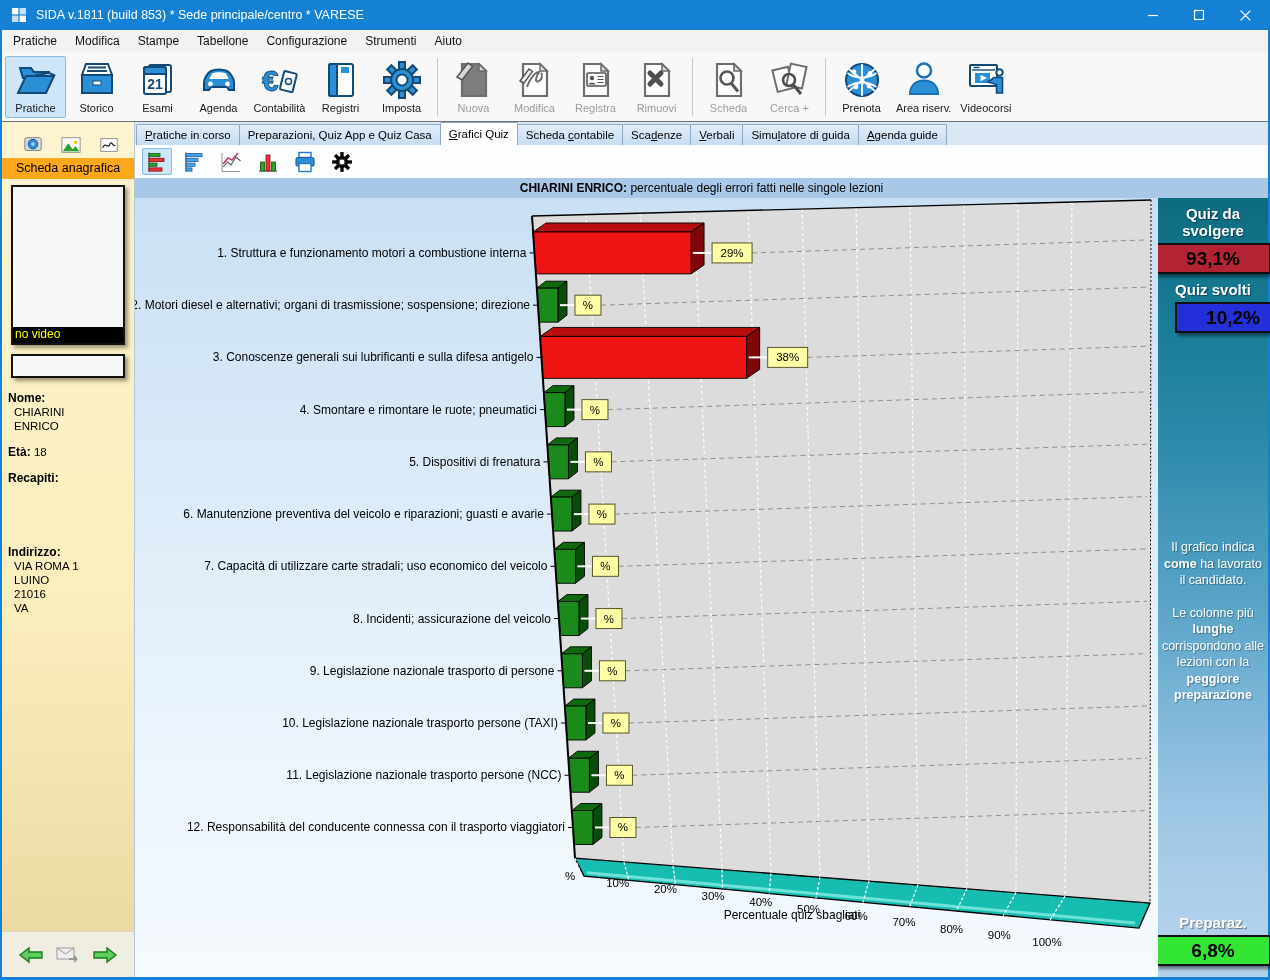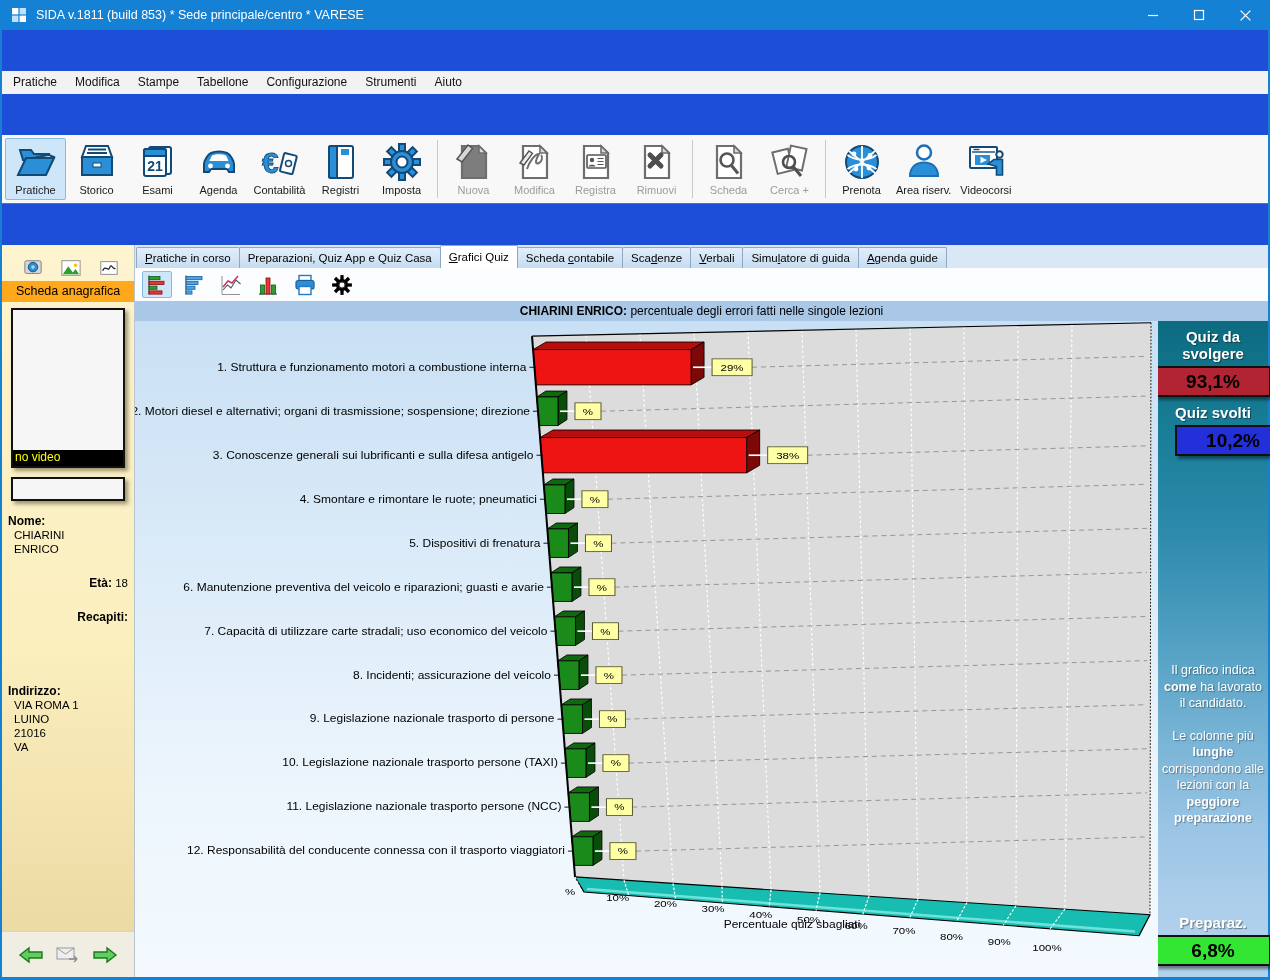--- a/index.html
+++ b/index.html
@@ -1,20 +1,20 @@
 <!DOCTYPE html>
 <html><head>
 <meta charset="utf-8">
 <style>
   * { box-sizing: border-box; }
   html,body { margin:0; padding:0; width:1270px; height:980px; overflow:hidden;
               font-family:"Liberation Sans", sans-serif; }
   .window { width:1270px; height:980px; display:flex; flex-direction:column;
             border-left:2px solid #1581d4; border-right:2px solid #1581d4;
-            border-bottom:3px solid #1581d4; background:#1d4ed8;gap:41px; }
+            border-bottom:3px solid #1581d4; background:#5eead4; }
 
   
   .titlebar { height:30px; background:#1581d4; display:flex; align-items:center; color:#fff; flex:none; }
   .tb-appicon { width:16px; height:16px; margin-left:9px; flex:none; }
   .tb-title { font-size:12.5px; margin-left:9px; flex:1; white-space:nowrap; }
   .win-btn { width:46px; height:30px; display:flex; align-items:center; justify-content:center; flex:none; }
   .win-btn svg { display:block; }
 
   
   .menubar { height:23px; background:#f2f2f2; display:flex; align-items:center; font-size:12px; padding-left:2px; flex:none; }
@@ -44,21 +44,21 @@
   .sb-tools .sbt { width:22px; height:20px; }
   .sb-tools svg { width:22px; height:20px; display:block; }
   .sb-header { height:21px; background:#ffa81c; text-align:center; font-size:12.5px; line-height:21px; color:#000; }
   .photo-wrap { margin:6px 9px 0; border:2px solid #111; box-shadow:3px 3px 4px rgba(80,70,40,.55); background:#000; }
   .photo { height:140px; background:#f6f6f6; }
   .no-video { height:16px; background:#000; color:#ffff00; font-size:12px; line-height:15px; padding-left:2px; }
   .small-box { margin:9px 9px 0; height:24px; background:#f6f6f6; border:2px solid #111;
                box-shadow:3px 3px 4px rgba(80,70,40,.55); }
   .sb-fields { padding:13px 6px 0; font-size:11.5px; line-height:14px; color:#000; flex:1;border-radius:17px; }
   .sb-fields b { font-size:12px; }
-  .ind { padding-left:6px; } .mt12 { margin-top:20px;text-align:right; } .mt44 { margin-top:60px; }
+  .ind { padding-left:6px; } .mt12 { margin-top:12px; } .mt44 { margin-top:60px; }
   .sb-footer { height:46px; flex:none; display:flex; align-items:center; justify-content:space-between;
                padding:0 16px; background:#f0ede2; border-top:1px solid #d9d5c5; }
   .sb-footer .fbt svg { display:block; }
 
   
   .main { flex:1; display:flex; flex-direction:column; min-width:0; }
 
   .tabsrow { height:23px; background:#dae7f4; display:flex; align-items:flex-end; padding-left:1px; flex:none; }
   .tab { height:21px; line-height:20px; padding:0 8px; font-size:11.5px; color:#000;
          background:linear-gradient(#e2eefa,#c6dcf1); border:1px solid #8fa8c4; border-bottom:none;

